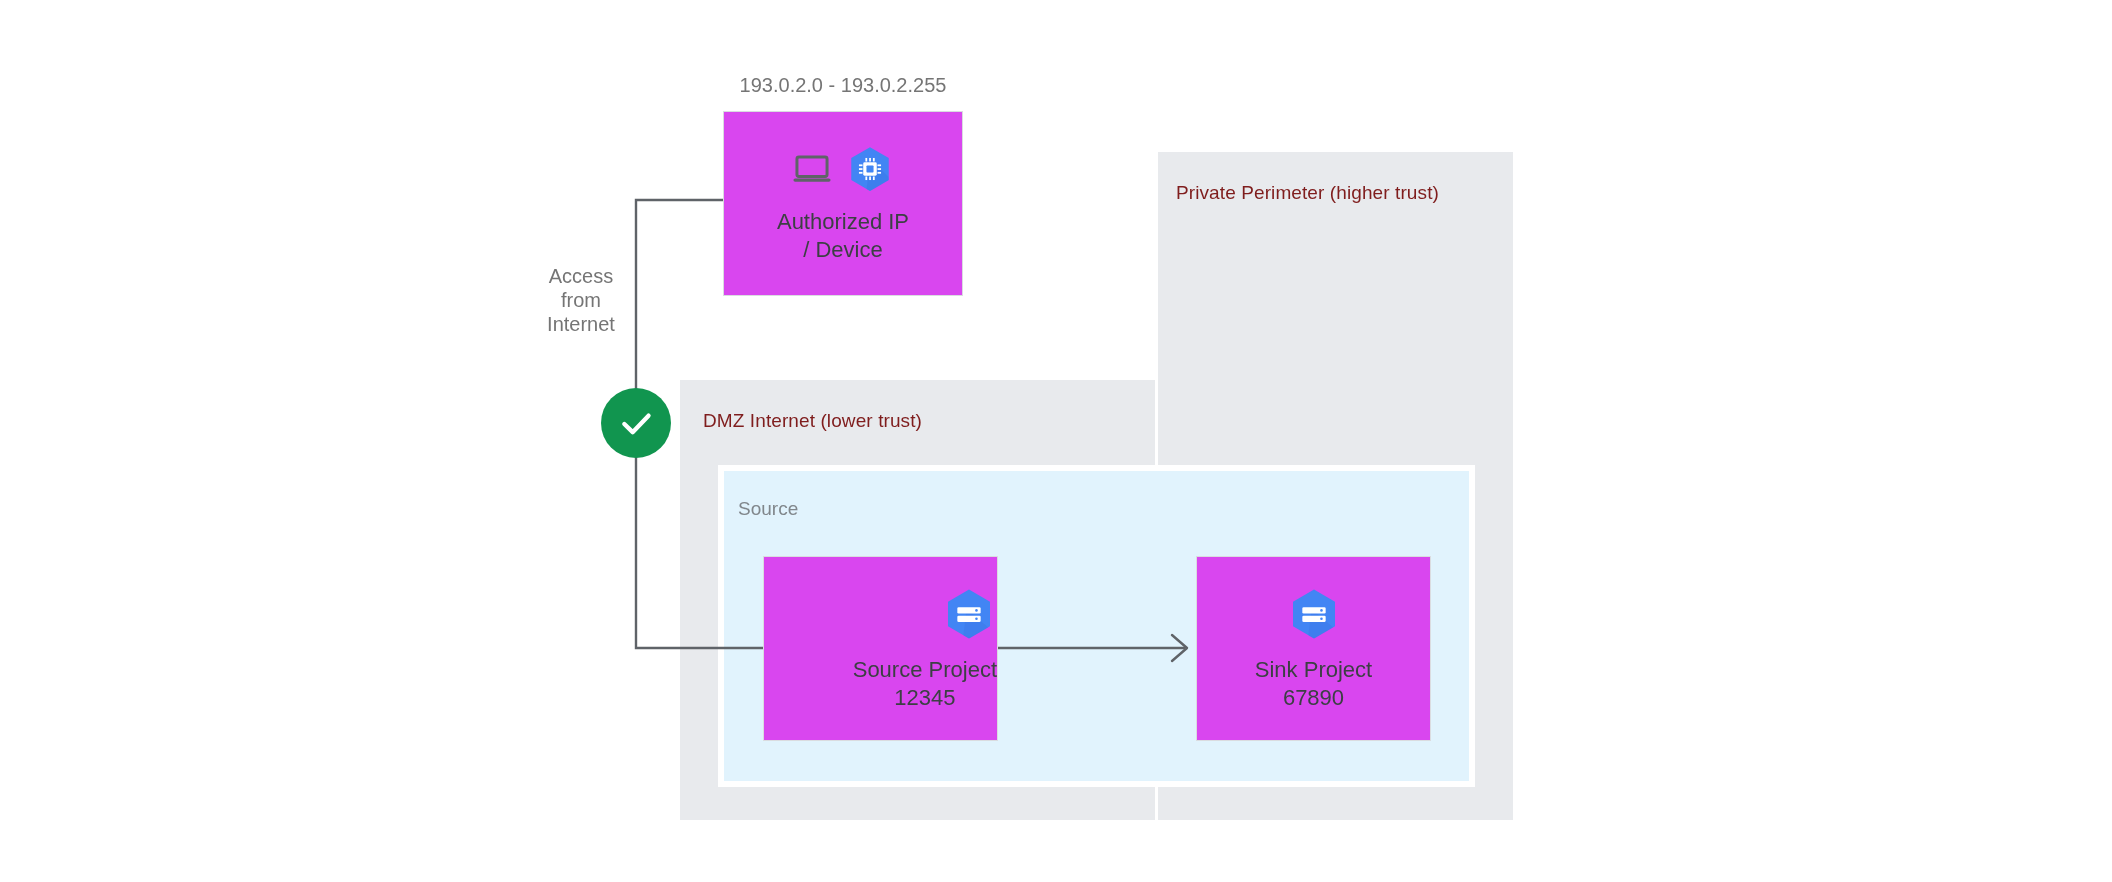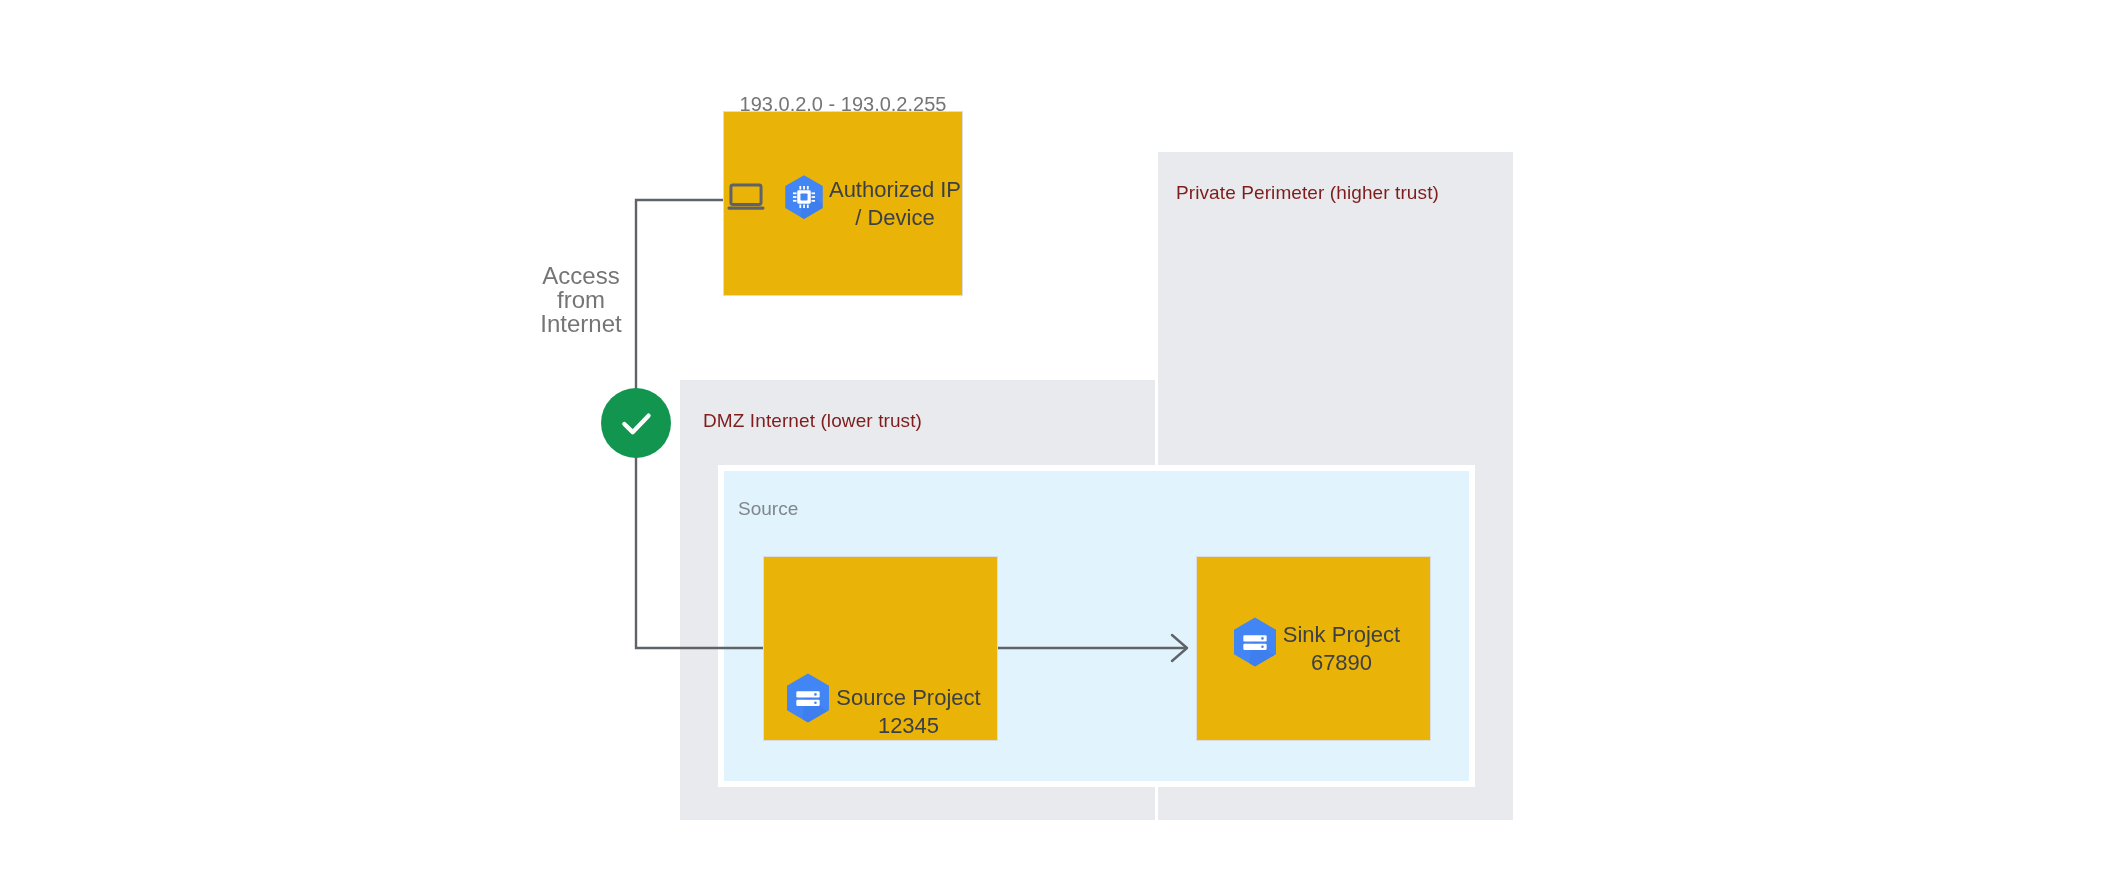--- a/index.html
+++ b/index.html
@@ -43,25 +43,25 @@
   .bridge-label {
     position: absolute;
     font-size: 19px;
     color: #80868b;
     white-space: nowrap;
   }
 
   
   .node {
     position: absolute;
-    background: #eab308;
+    background: #d946ef;
     border: 1px solid #dadce0;
     box-sizing: border-box;
     display: flex;
-    flex-direction: row;
+    flex-direction: column;
     align-items: center;
     justify-content: center;
   }
   .node-icons {
     display: flex;
     align-items: center;
     justify-content: center;
     gap: 12px;
     margin-bottom: 14px;
   }
@@ -88,21 +88,21 @@
     left: 0;
     top: 0;
     width: 2112px;
     height: 882px;
     pointer-events: none;
   }
 
   
   .access-label {
     position: absolute;
-    font-size: 24px;
+    font-size: 20px;
     line-height: 24px;
     color: #757575;
     text-align: center;
     white-space: pre-line;
   }
 
   
   .check-badge {
     position: absolute;
     width: 70px;
@@ -139,21 +139,21 @@
   <div class="access-label" style="left:536px; top:264px; width:90px;">Access
 from
 Internet</div>
 
   <div class="check-badge" style="left:601px; top:388px;">
     <svg width="40" height="40" viewBox="0 0 24 24">
       <polyline points="5,12.6 10,17.5 19.5,7.6" fill="none" stroke="#ffffff" stroke-width="2.6" stroke-linecap="round" stroke-linejoin="round"></polyline>
     </svg>
   </div>
 
-  <div class="caption" style="left:723px; top:74px; width:240px;margin-top:19px;">193.0.2.0 - 193.0.2.255</div>
+  <div class="caption" style="left:723px; top:74px; width:240px;">193.0.2.0 - 193.0.2.255</div>
 
   <div class="node" style="left:723px; top:111px; width:240px; height:185px;">
     <div class="node-icons">
 
       <svg width="42" height="42" viewBox="0 0 24 24">
         <rect x="3.4" y="5.2" width="17.2" height="11.1" rx="1.1" fill="none" stroke="#5f6368" stroke-width="1.7"></rect>
         <rect x="1.4" y="17.4" width="21.2" height="1.9" rx="0.95" fill="#5f6368"></rect>
       </svg>
 
       <svg width="50" height="50" viewBox="0 0 48 48">

